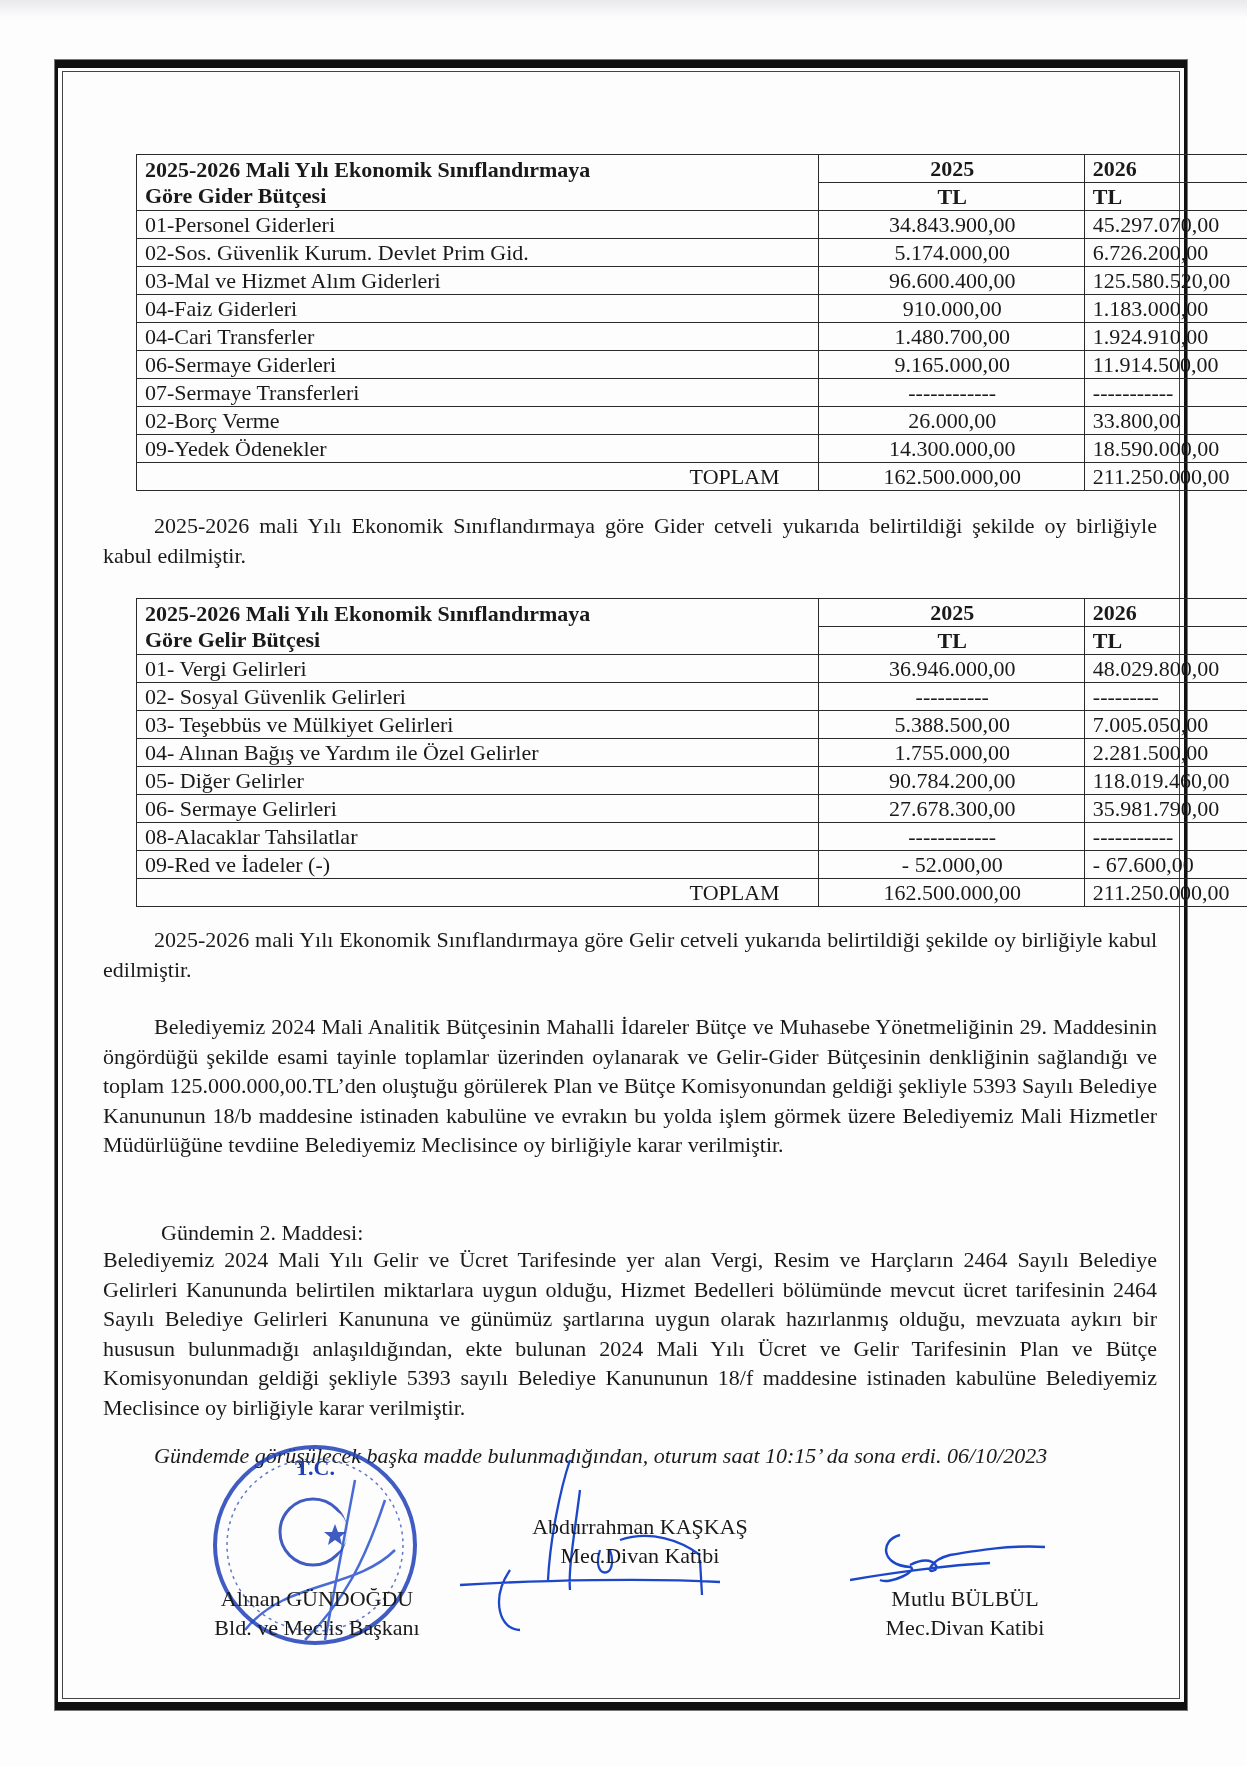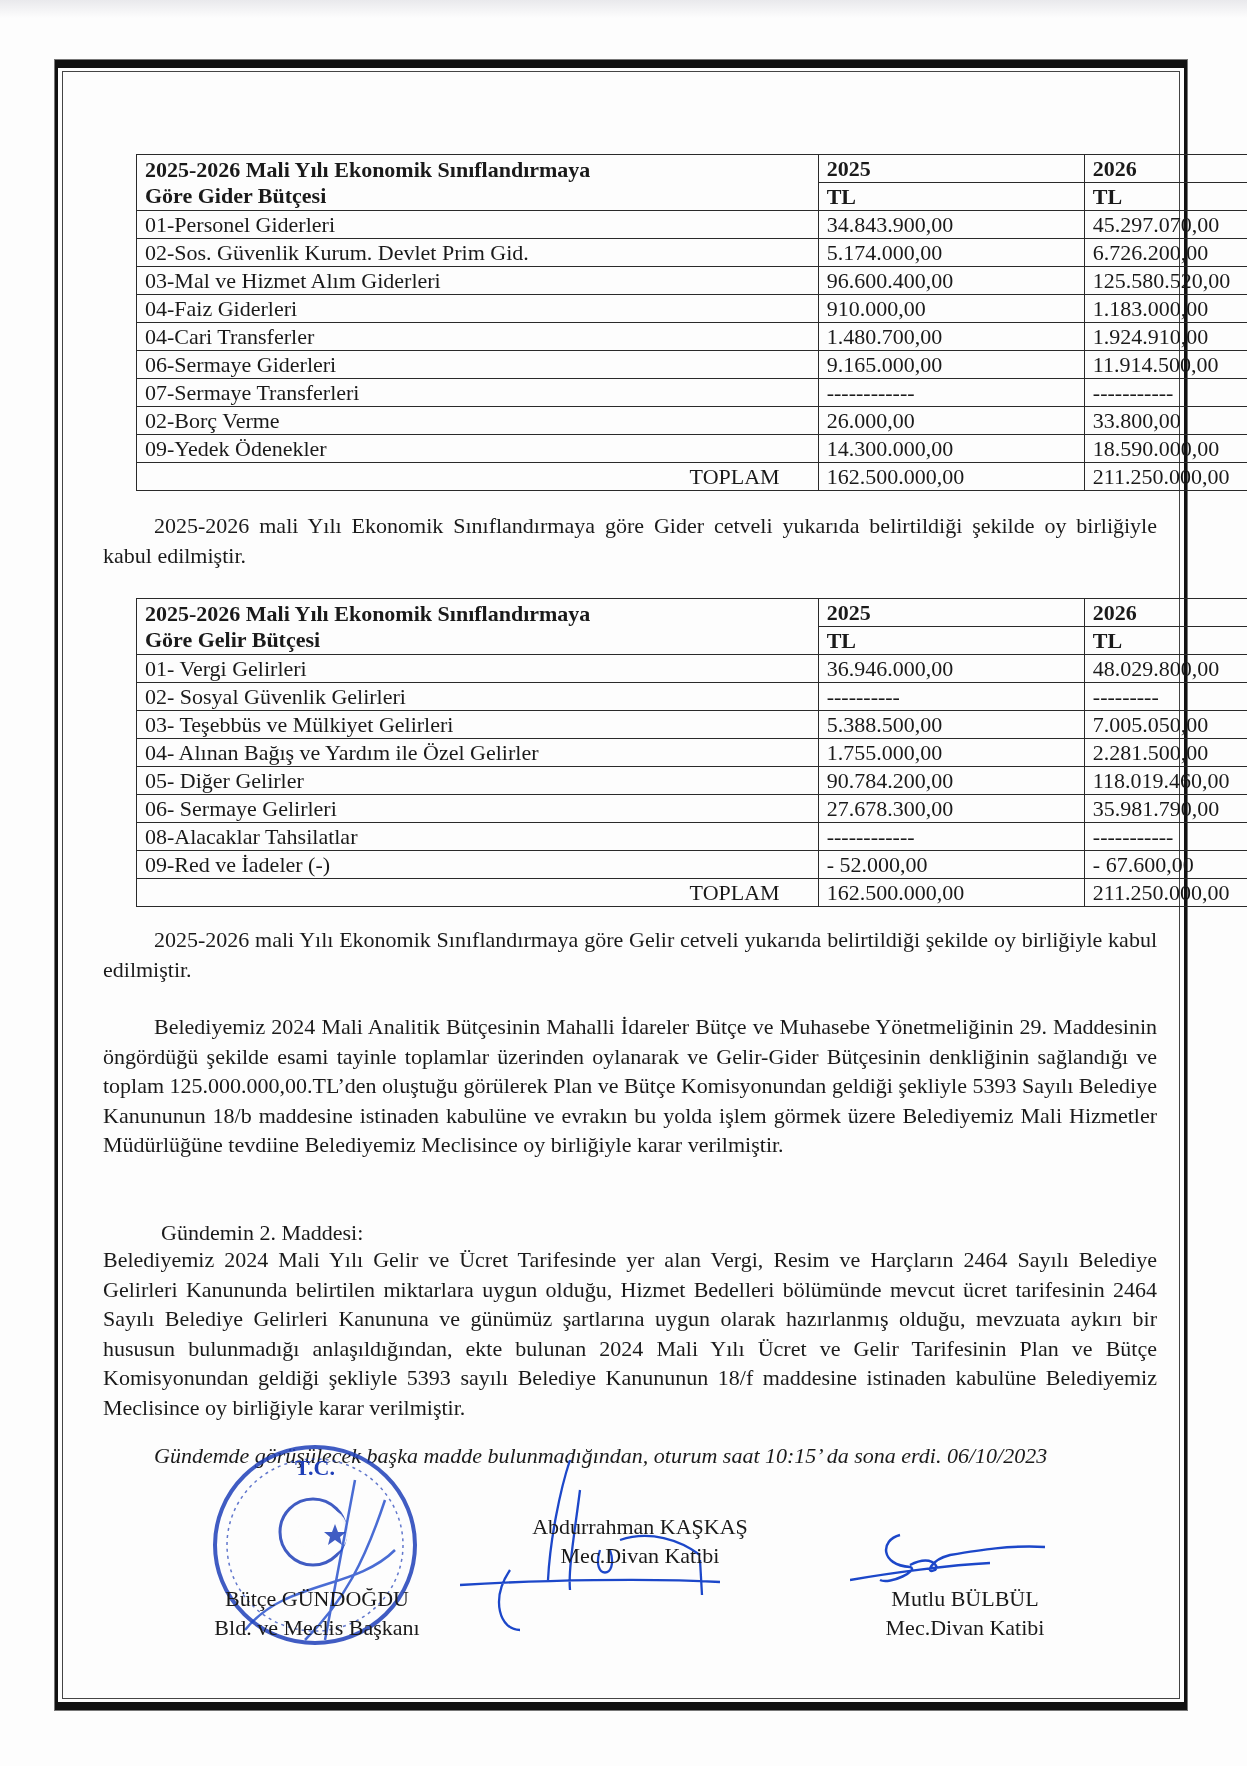--- a/index.html
+++ b/index.html
@@ -10,21 +10,21 @@
   .frame { position: absolute; left: 55px; top: 60px; width: 1132px; height: 1650px;
            border-top: 8px solid #111; border-bottom: 8px solid #111;
            border-left: 3px solid #111; border-right: 3px solid #111;
            box-shadow: 0 0 0 1px #777; box-sizing: border-box; }
   .frame-inner { position: absolute; left: 4px; right: 4px; top: 3px; bottom: 3px; border: 1px solid #444; }
 
   table.budget { position: absolute; left: 136px; width: 1215px; border-collapse: collapse;
                  font-size: 22px; line-height: 26px; }
   table.budget td { border: 1.3px solid #2a2a2a; padding: 1px 6px 0 8px; height: 26px; vertical-align: middle; }
   table.budget td.name { width: 560px; }
-  table.budget td.v25 { width: 222px; }
+  table.budget td.v25 { width: 222px; text-align: center; }
   table.budget td.v26 { width: 222px; text-align: left; }
   table.budget .hdr { font-weight: bold; }
   table.budget td.total-label { text-align: right; padding-right: 38px; }
   #gider-table { top: 154px; }
   #gelir-table { top: 598px; }
 
   .para { position: absolute; left: 92px; width: 1054px; font-size: 22px; line-height: 29.5px; text-align: justify; margin-left: 11px; }
   .indent { text-indent: 51px; }
   .bold { font-weight: normal; }
 
@@ -201,21 +201,21 @@
 </svg>
 
 <svg class="sig" style="left:450px; top:1430px;" width="300" height="210" viewBox="0 0 300 210">
   <path d="M60 140 C 40 170, 50 200, 70 200 M 120 30 C 110 60, 100 110, 98 150 M 130 60 C 125 100, 118 140, 120 160 M 150 120 C 140 150, 170 150, 160 120 M 170 110 C 200 100, 230 110, 250 125 M 10 155 C 90 150, 200 148, 270 152 M 250 130 L 252 165" fill="none" stroke="#1c47c9" stroke-width="2.3"></path>
 </svg>
 <svg class="sig" style="left:850px; top:1525px;" width="200" height="70" viewBox="0 0 200 70">
   <path d="M50 10 C 30 15, 30 40, 60 42 C 70 45, 40 60, 30 55 M 60 40 C 80 30, 90 40, 85 45 C 75 50, 80 35, 100 30 C 130 25, 160 20, 195 22 M 0 55 C 40 48, 100 40, 140 38" fill="none" stroke="#1c47c9" stroke-width="2.5"></path>
 </svg>
 
 <div class="signer" style="left:192px; top:1584px; width:250px;">
-  <div>Bütçe GÜNDOĞDU</div>
+  <div>Alınan GÜNDOĞDU</div>
   <div>Bld. ve Meclis Başkanı</div>
 </div>
 <div class="signer" style="left:510px; top:1512px; width:260px;">
   <div>Abdurrahman KAŞKAŞ</div>
   <div>Mec.Divan Katibi</div>
 </div>
 <div class="signer" style="left:855px; top:1584px; width:220px;">
   <div>Mutlu BÜLBÜL</div>
   <div>Mec.Divan Katibi</div>
 </div>

